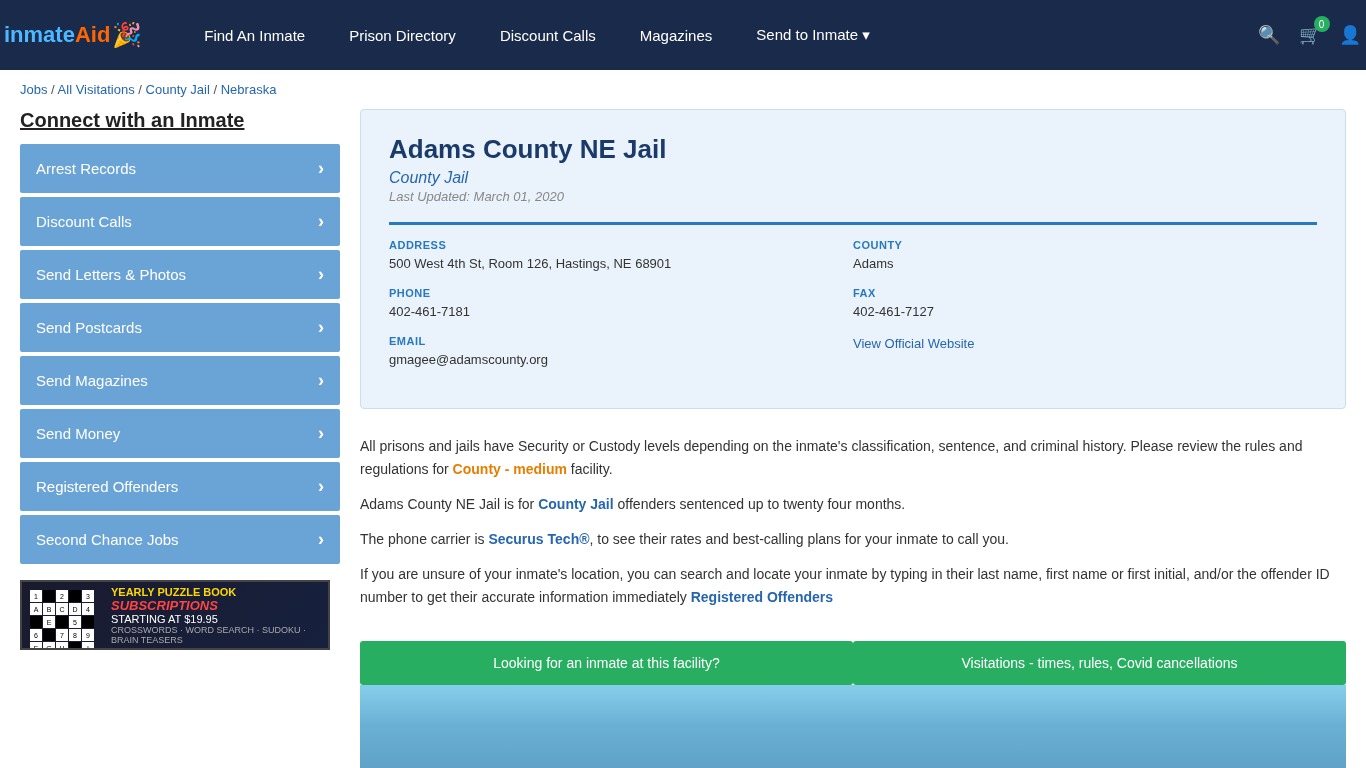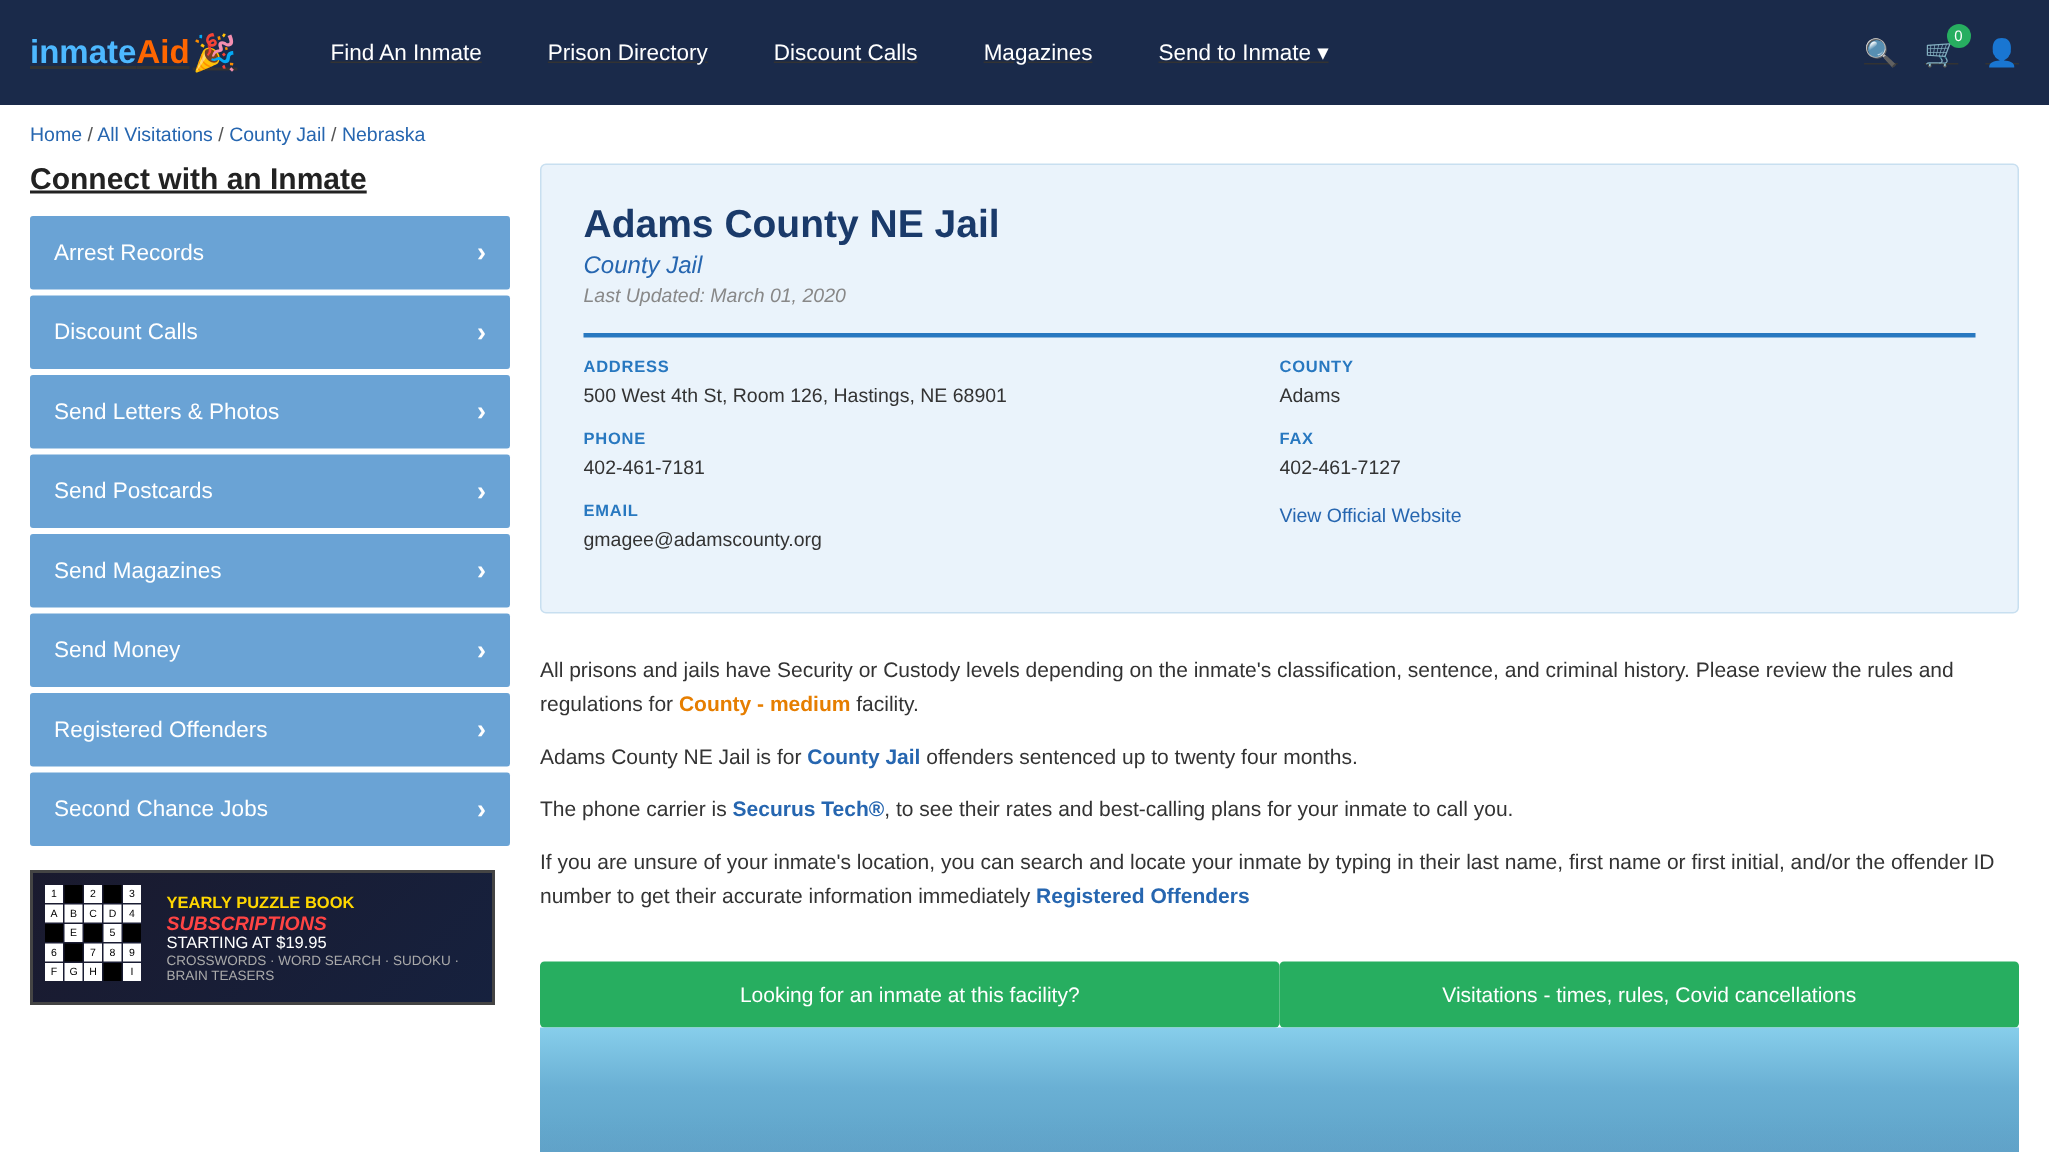--- a/index.html
+++ b/index.html
@@ -3,23 +3,22 @@
   <meta charset="utf-8">
   <style>
     * { margin: 0; padding: 0; box-sizing: border-box; }
     body { font-family: Arial, sans-serif; font-size: 14px; color: #333; background: #fff; width: 1366px; }
 
     
     .header {
       background: #1a2a4a;
       display: flex;
       align-items: center;
-      padding: 0 20px;
+      padding: 0 4px;
       height: 70px;
-      text-decoration: underline;
     }
     .logo {
       display: flex;
       align-items: center;
       margin-right: 40px;
     }
     .logo-icon {
       display: flex;
       align-items: center;
     }
@@ -108,21 +107,21 @@
       border-radius: 2px;
       font-size: 15px;
     }
     .sidebar-arrow {
       font-size: 18px;
       font-weight: bold;
     }
     .sidebar-ad {
       margin-top: 16px;
       width: 310px;
-      height: 90px;
+      height: 70px;
       background: linear-gradient(135deg, #1a1a2e, #16213e);
       border: 2px solid #444;
       display: flex;
       align-items: center;
       justify-content: center;
       overflow: hidden;
       position: relative;
     }
     .ad-crossword {
       position: absolute;
@@ -303,21 +302,21 @@
     <span class="nav-icon">🔍</span>
     <span class="nav-icon" style="position:relative;">
       🛒
       <span class="cart-badge">0</span>
     </span>
     <span class="nav-icon">👤</span>
   </div>
 </header>
 
 <div class="breadcrumb">
-  <a href="#">Home</a>
+  <a href="#">Jobs</a>
   <span> / </span>
   <a href="#">All Visitations</a>
   <span> / </span>
   <a href="#">County Jail</a>
   <span> / </span>
   <a href="#">Nebraska</a>
 </div>
 
 <div class="main-layout">
 

